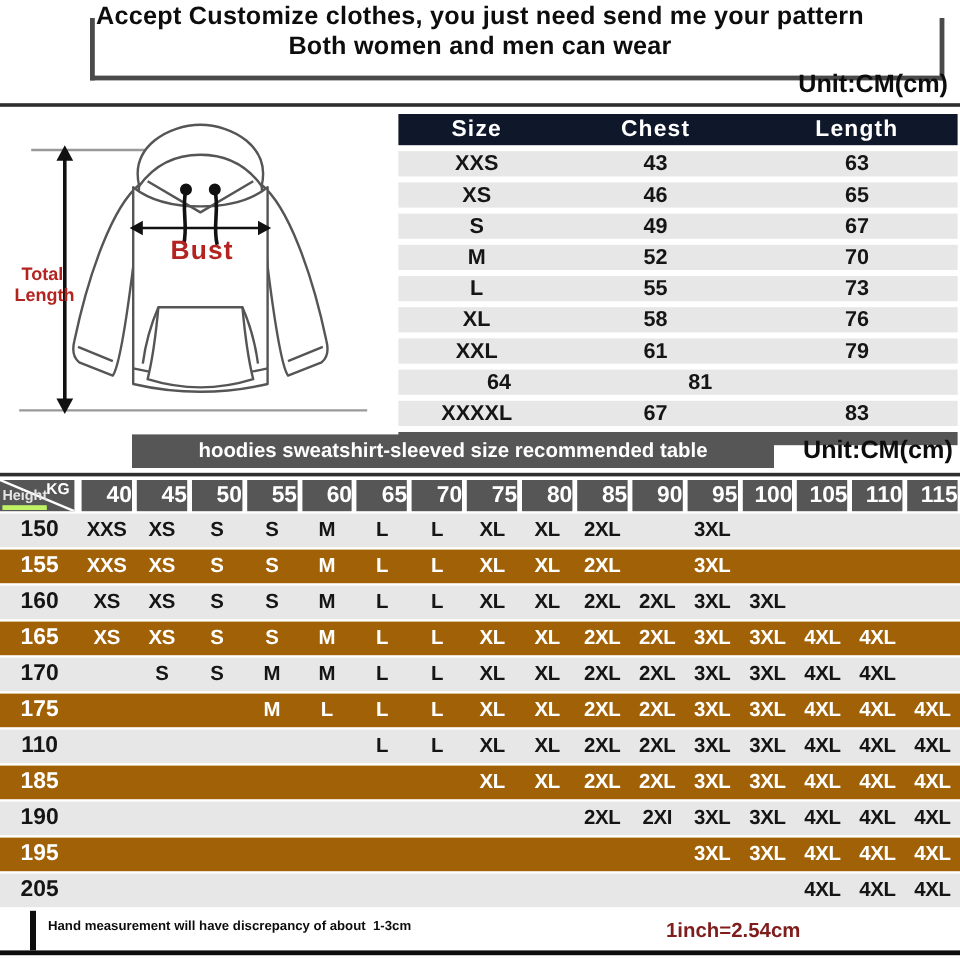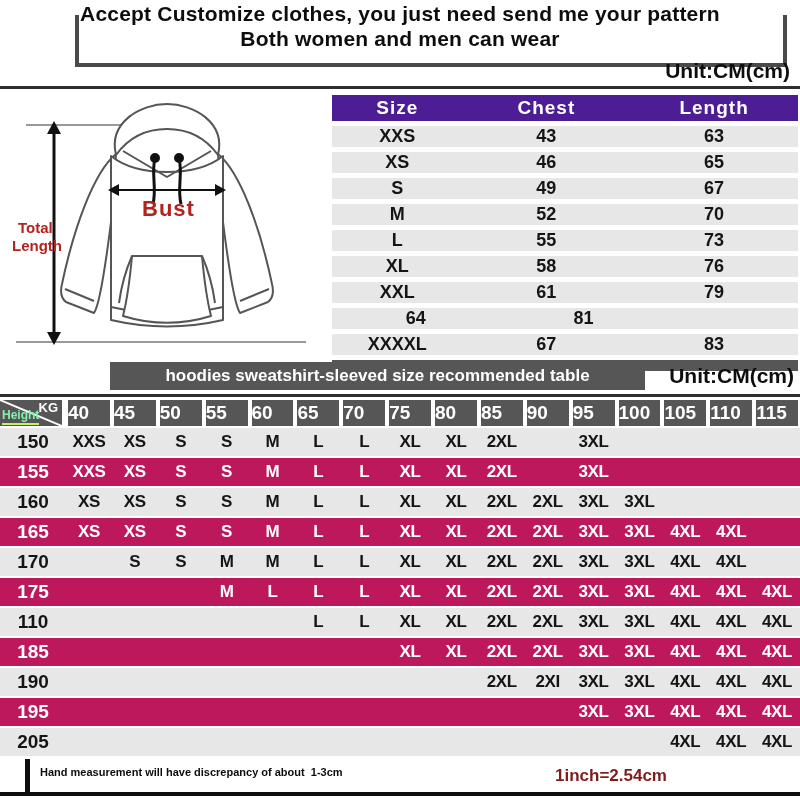--- a/index.html
+++ b/index.html
@@ -21,40 +21,40 @@
   .unit1{top:59px;right:10px;}
   .unit2{top:364px;right:6px;}
   .rule{position:absolute;left:0;width:800px;height:3px;background:#2e2e2e;}
   .rule1{top:86px;} .rule2{top:394px;}
 
   
   .diagram{position:absolute;top:92px;left:4px;width:326px;height:268px;}
 
   
   .size-table{position:absolute;top:95px;left:332px;width:466px;}
-  .st-head{display:flex;height:26px;line-height:26px;background:#4c1d95;color:#fff;
+  .st-head{display:flex;height:26px;line-height:26px;background:#0f172a;color:#fff;
            font-weight:bold;font-size:19px;letter-spacing:1px;}
   .st-row{display:flex;height:21px;line-height:21px;margin-top:5px;background:#e7e7e7;
           font-weight:bold;font-size:18px;color:#151515;}
   .st-c1{width:28%;text-align:center;} .st-c2{width:36%;text-align:center;} .st-c3{width:36%;text-align:center;}
   .st-foot{height:11px;background:#565656;margin-top:5px;}
 
   
   .matrix{position:absolute;top:400px;left:0;width:800px;}
   .mx-head{display:flex;height:26px;}
   .mx-corner{width:62px;margin-right:4px;background:#565656;position:relative;}
   .corner-diag{position:absolute;left:0;top:0;width:100%;height:100%;}
   .corner-kg{position:absolute;top:0;right:4px;color:#fff;font-weight:bold;font-size:13px;}
-  .corner-height{position:absolute;bottom:1px;left:2px;color:#86efac;font-weight:bold;font-size:12px;
-                 border-bottom:2px solid #bef264;padding-bottom:1px;}
-  .mx-hcell{flex:1;margin:0 2px;background:#565656;color:#fff;text-align:left;
+  .corner-height{position:absolute;bottom:1px;left:2px;color:#e5e5e5;font-weight:bold;font-size:12px;
+                 border-bottom:4px solid #bef264;padding-bottom:1px;}
+  .mx-hcell{flex:1;margin:0 2px;background:#565656;color:#fff;text-align:right;
             line-height:26px;font-weight:bold;font-size:19px;}
   .mx-row{display:flex;height:28px;line-height:28px;margin-top:2px;}
   .mx-row.light{background:#e7e7e7;color:#151515;}
-  .mx-row.dark{background:#be185d;color:#fff;justify-content:space-between;}
+  .mx-row.dark{background:#a16207;color:#fff;justify-content:space-between;}
   .mx-label{width:66px;text-align:center;font-weight:bold;font-size:19px;}
   .mx-cell{flex:1;text-align:center;font-weight:bold;font-size:17px;letter-spacing:-.3px;overflow:hidden;}
 
   
   .foot-bar{position:absolute;left:25px;top:759px;width:5px;height:33px;background:#0d0d0d;}
   .foot-note{position:absolute;left:40px;top:766px;font-weight:bold;font-size:11px;white-space:pre;color:#0d0d0d;}
   .foot-conv{position:absolute;left:555px;top:766px;font-weight:bold;font-size:17px;color:#7f1d1d;}
   .foot-line{position:absolute;left:0;top:792px;width:800px;height:4px;background:#0d0d0d;}
 
   .red{fill:#b32421;}

